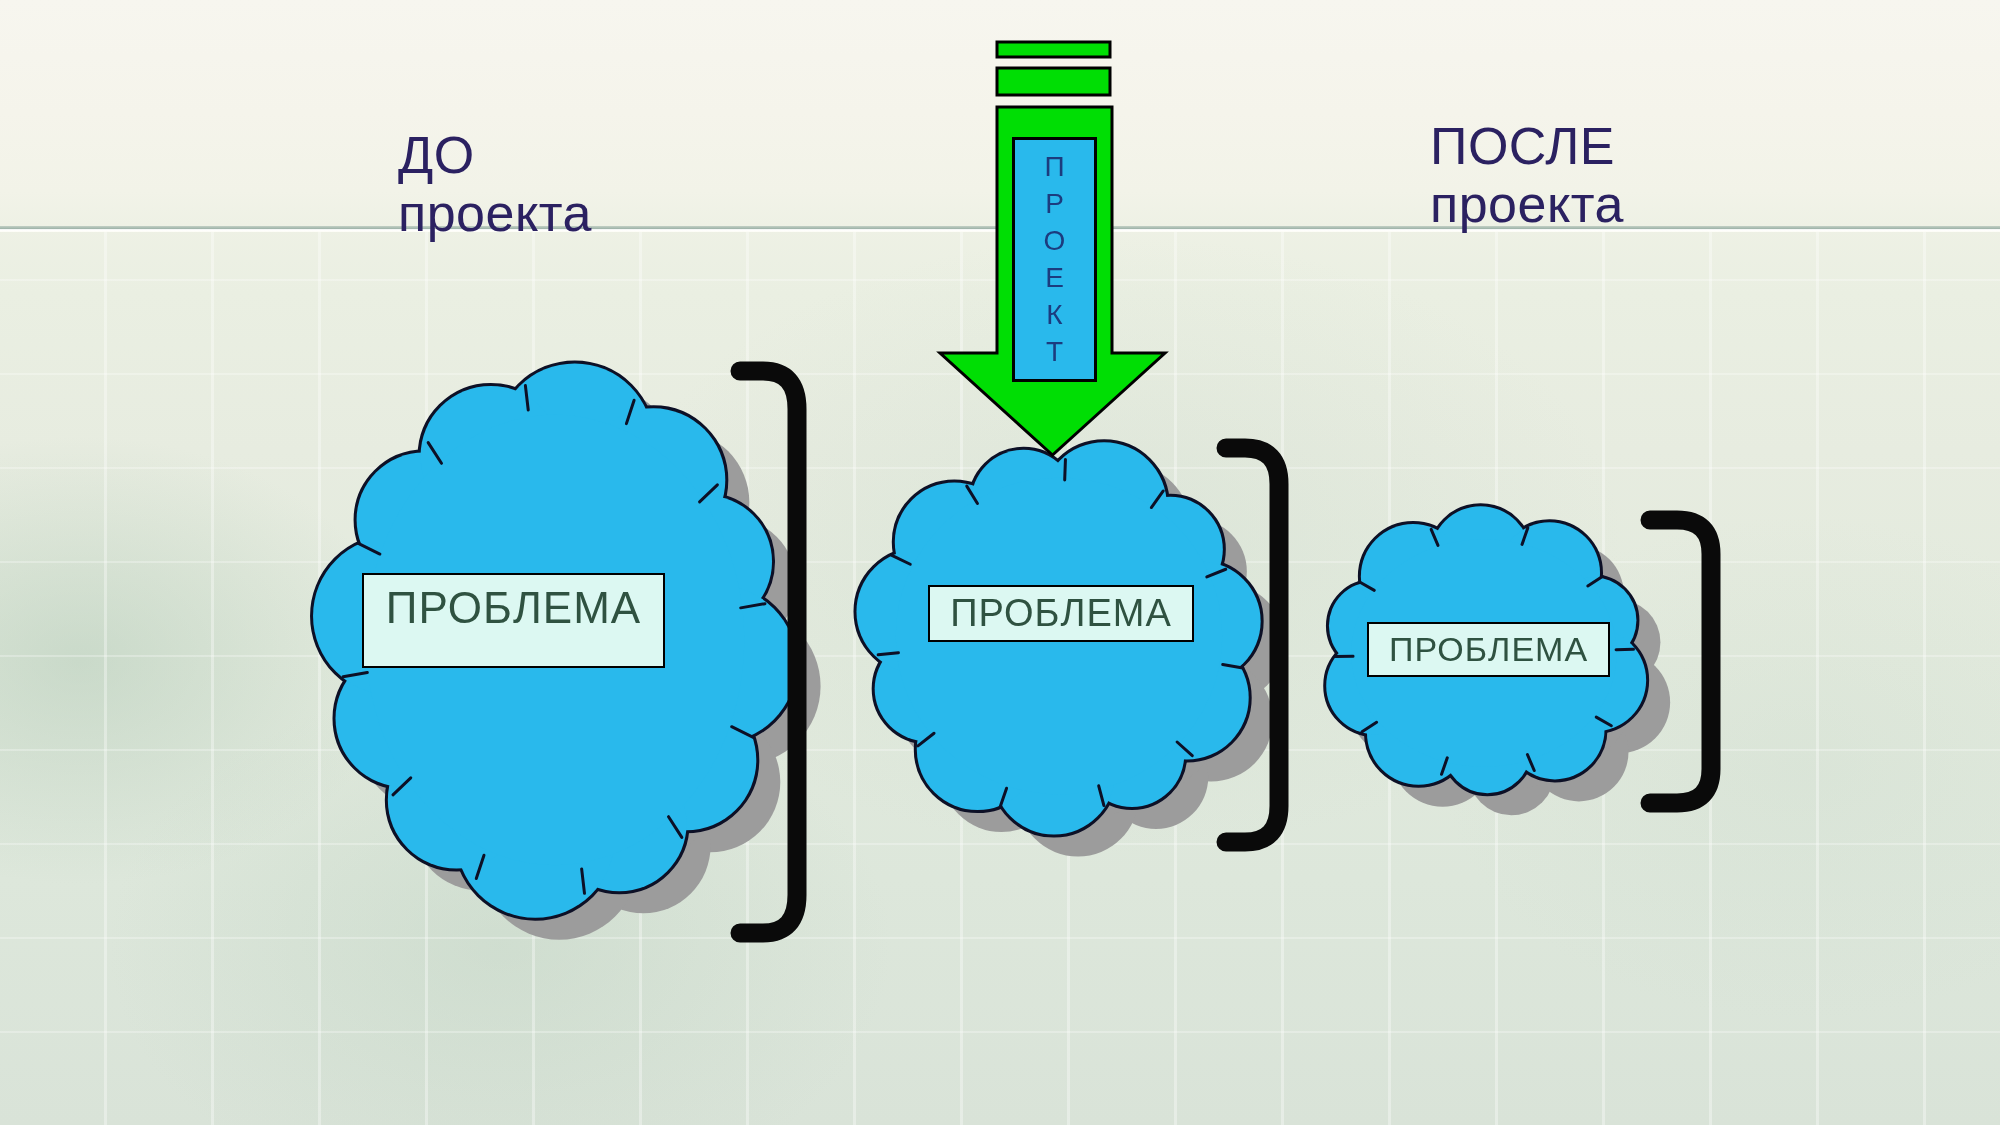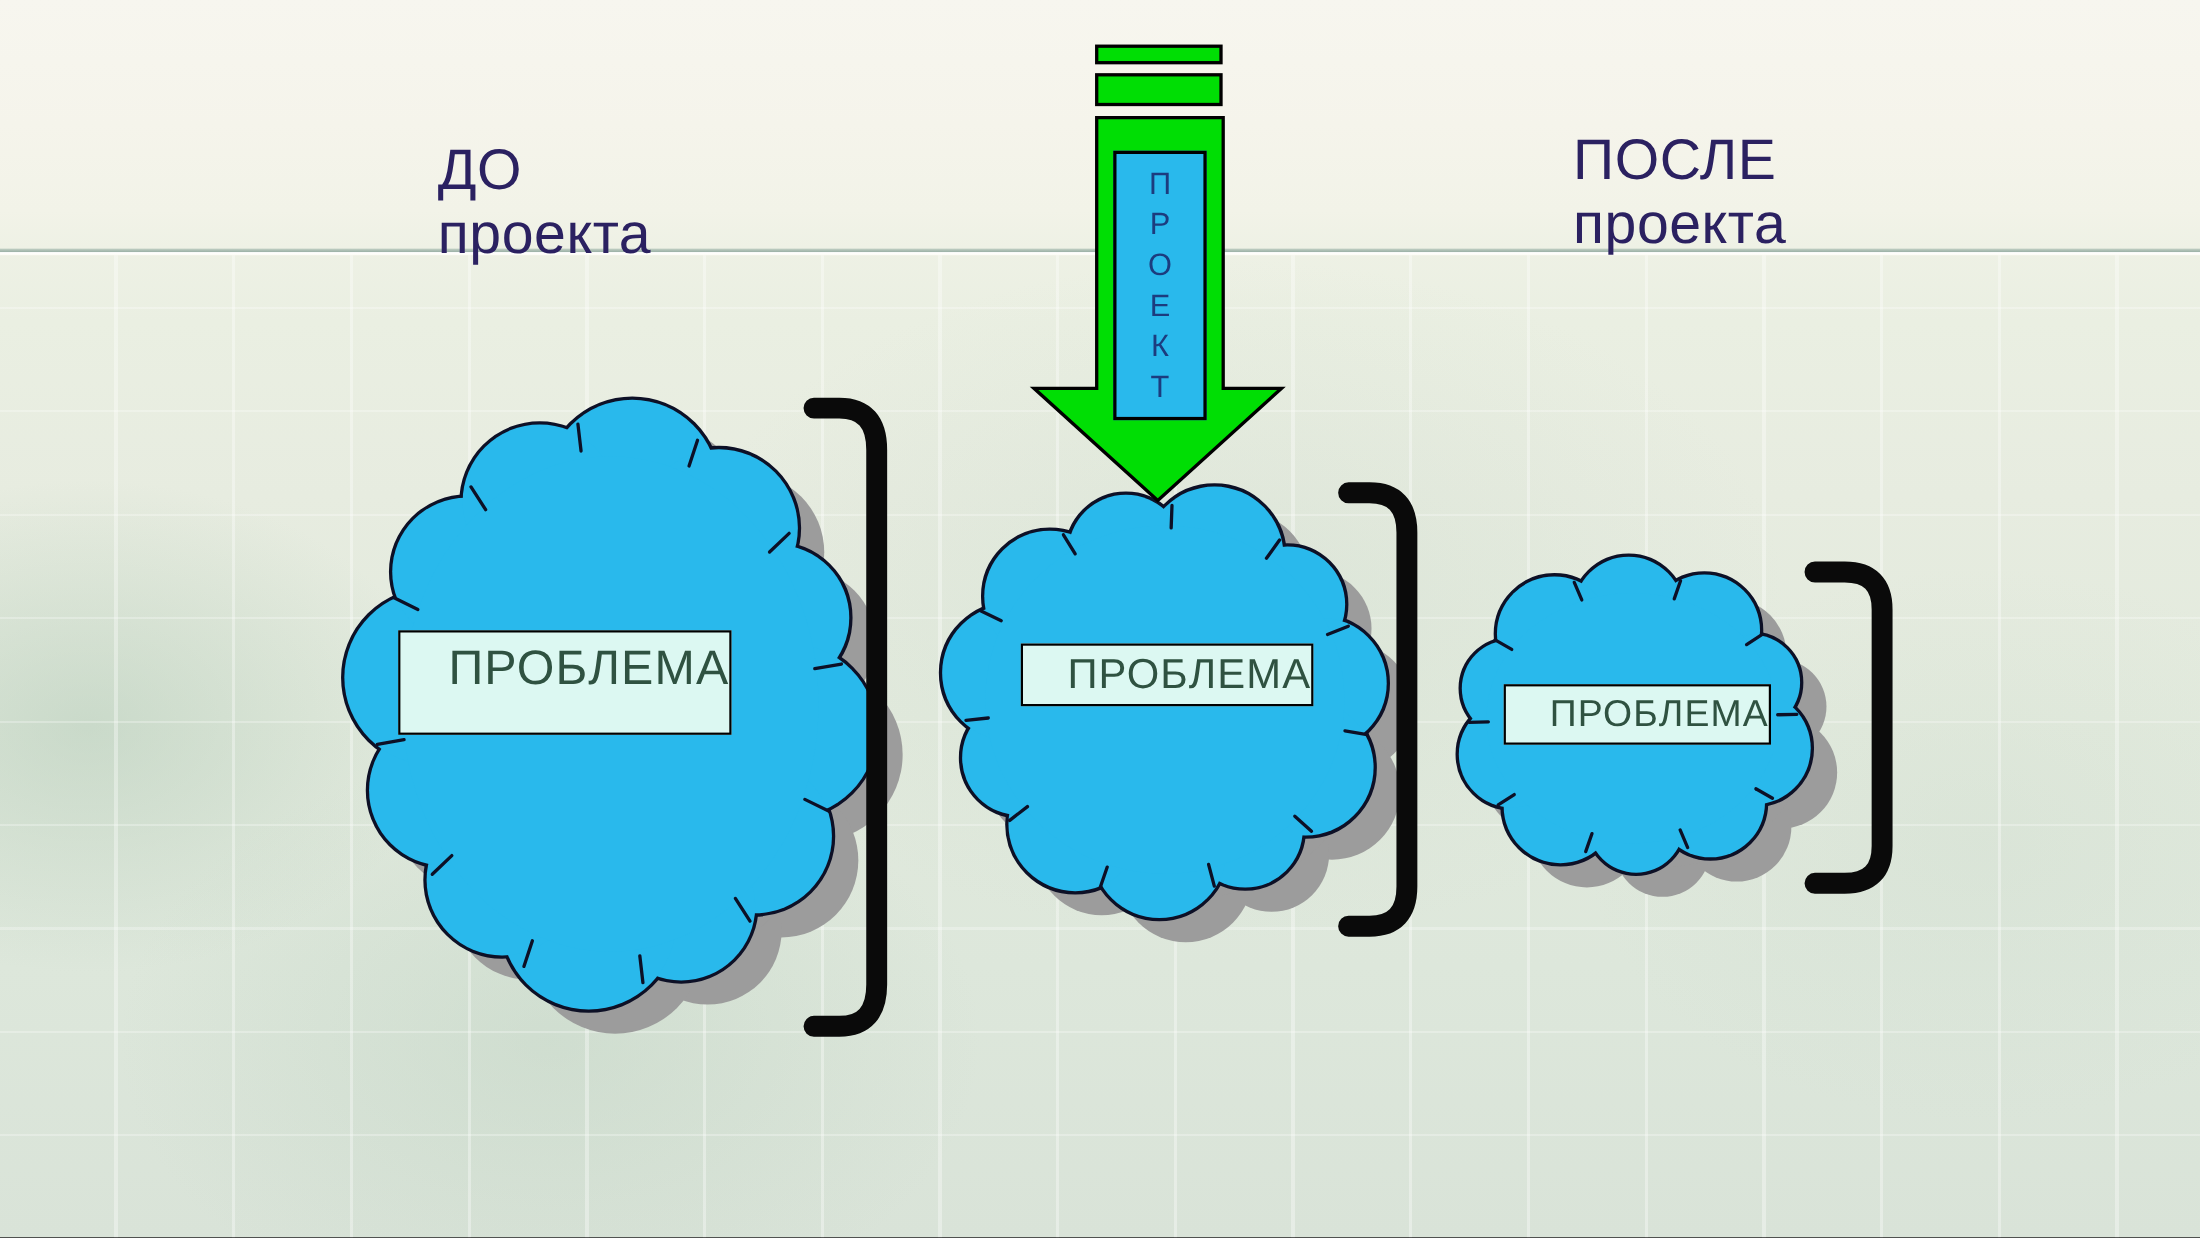--- a/index.html
+++ b/index.html
@@ -28,21 +28,21 @@
   #diagram{position:absolute; left:0; top:0; z-index:1;}
   .heading{
     position:absolute; z-index:2; color:var(--heading); font-size:52px; line-height:58px;
     letter-spacing:0.5px; white-space:nowrap;
   }
   #heading-left{left:377px; top:126px;margin-left:21px;}
   #heading-right{left:1430px; top:117px;}
   .label-box{
     position:absolute; z-index:2; box-sizing:border-box;
     background:var(--labelbg); border:2px solid var(--labelborder);
-    color:var(--labeltext); display:flex; justify-content:flex-end;
+    color:var(--labeltext); display:flex; justify-content:center;
     letter-spacing:1px; white-space:nowrap;
   }
   #label1{left:362px; top:573px; width:303px; height:95px; font-size:44px; align-items:flex-start; padding-top:8px;}
   #label2{left:928px; top:585px; width:266px; height:57px; font-size:38px; align-items:center;}
   #label3{left:1367px; top:622px; width:243px; height:55px; font-size:34px; align-items:center;}
   #project-box{
     position:absolute; z-index:3; box-sizing:border-box;
     left:1012px; top:137px; width:85px; height:245px;
     background:var(--cloud); border:3px solid #000000;
     display:flex; flex-direction:column; align-items:center; padding-top:8px;

